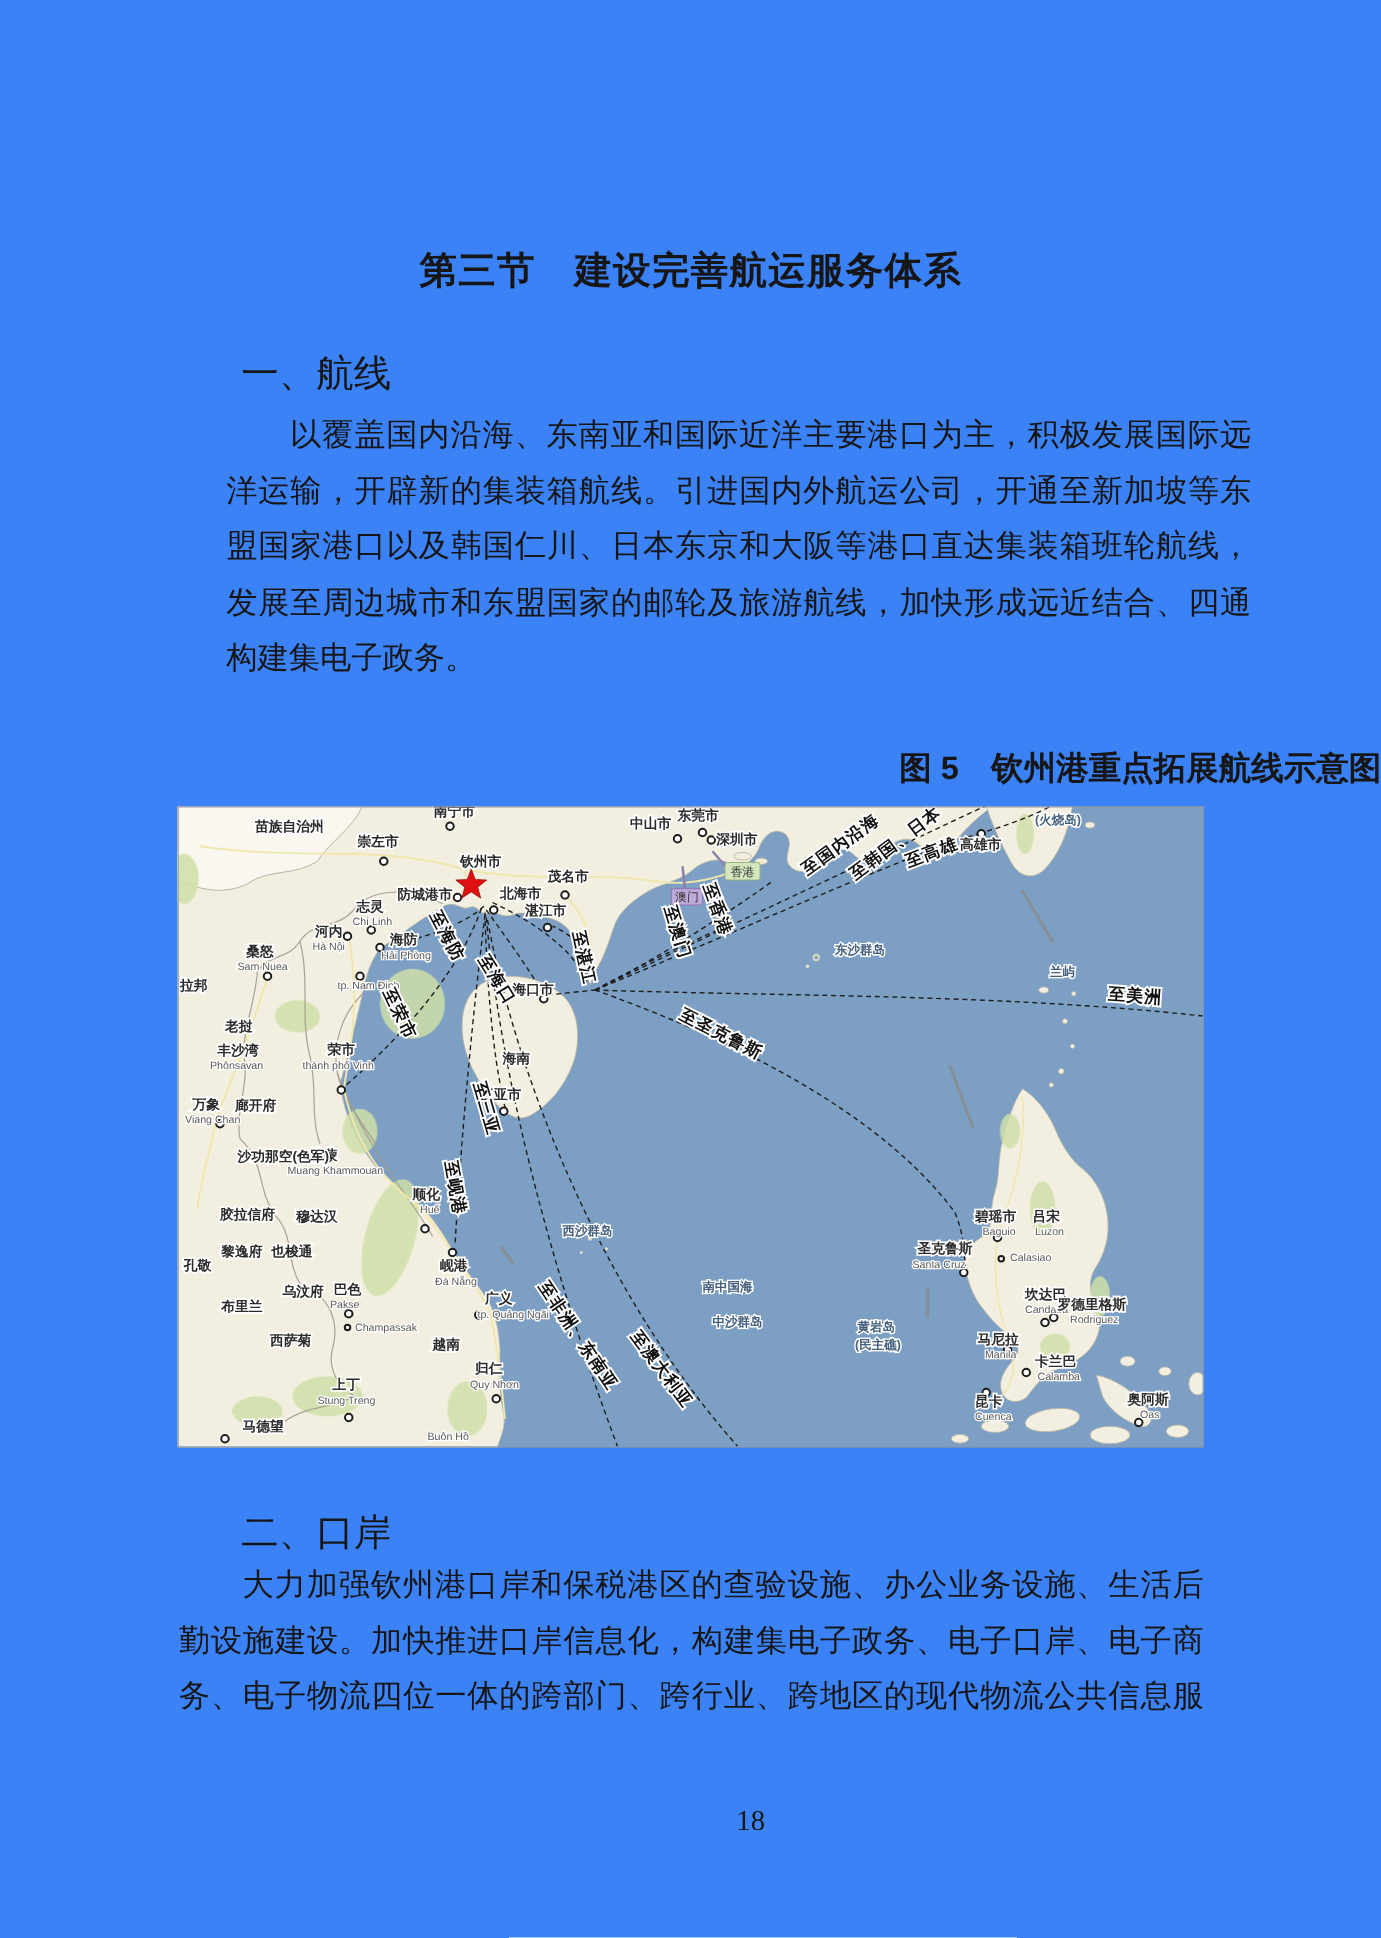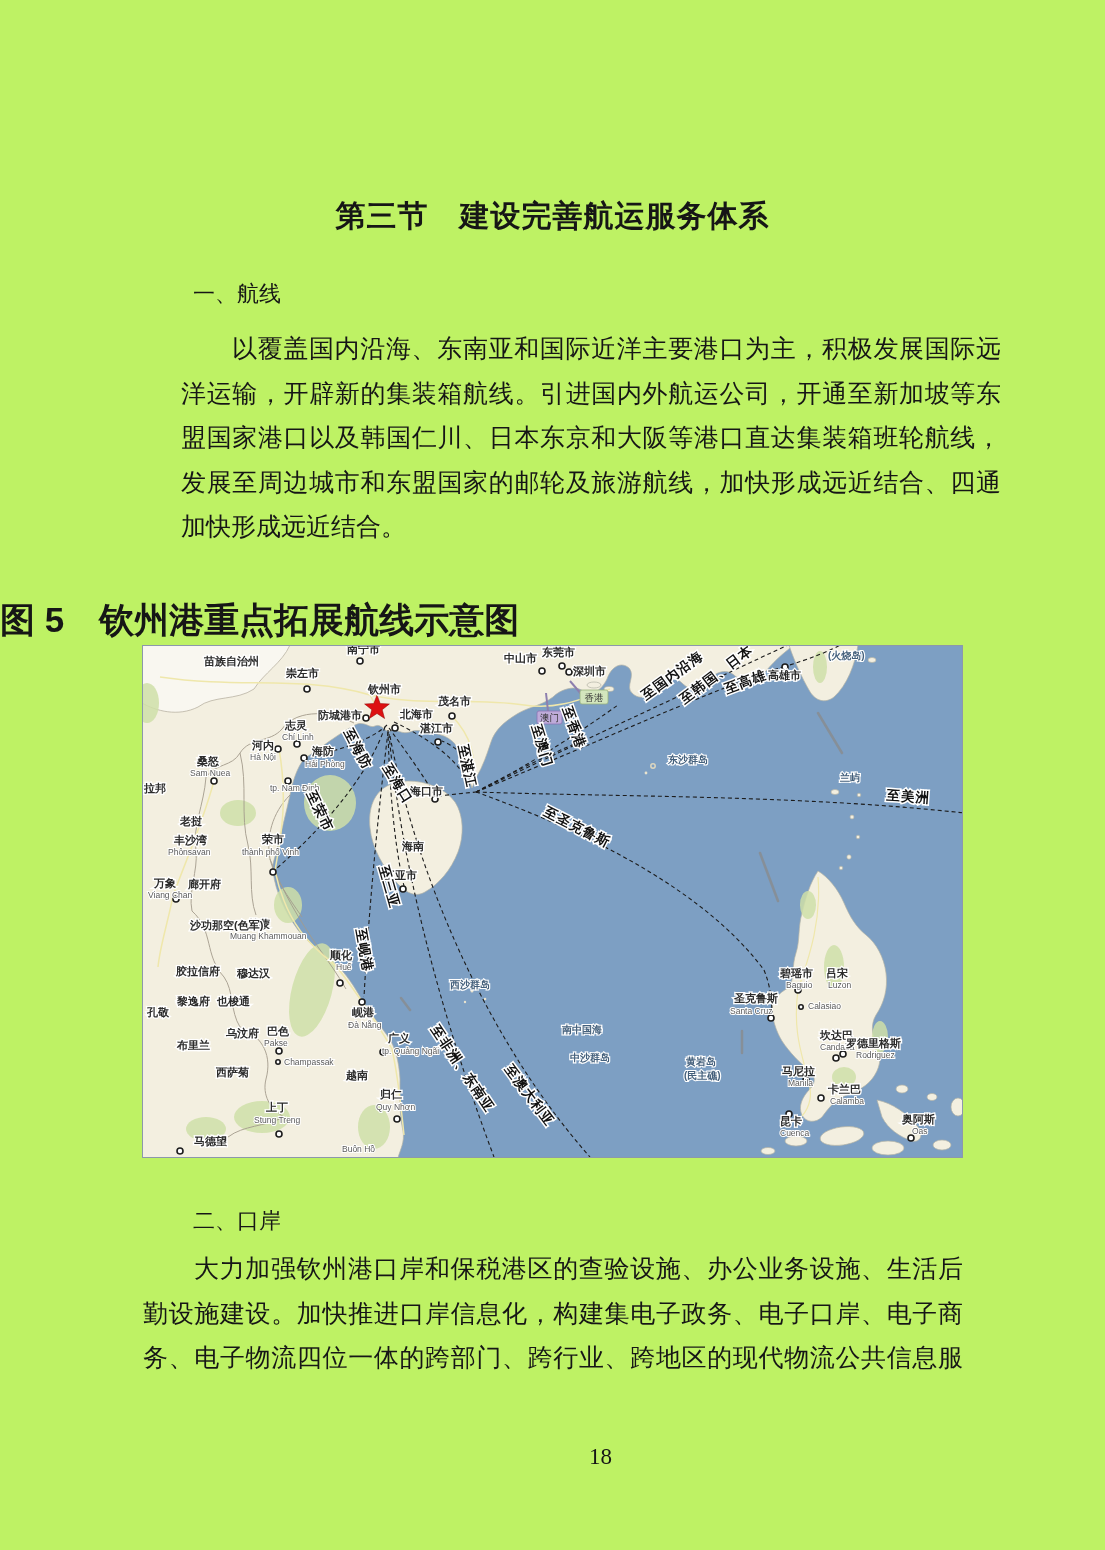--- a/index.html
+++ b/index.html
@@ -1,31 +1,31 @@
 <!DOCTYPE html>
 <html><head>
 <meta charset="utf-8">
 <style>
   html,body{margin:0;padding:0;background:#fff;}
-  .page{position:relative;width:1105px;height:1550px;background:#bef264;overflow:hidden;
+  .page{position:relative;width:1105px;height:1550px;background:#3b82f6;overflow:hidden;
         font-family:"Liberation Sans","DejaVu Sans",sans-serif;color:#161616;}
   .title{position:absolute;top:196px;left:0;width:100%;text-align:center;
          font-size:30px;font-weight:bold;letter-spacing:1px;}
-  .heading{position:absolute;left:193px;font-size:22px;text-align:right;}
+  .heading{position:absolute;left:193px;font-size:30px;text-align:right;}
   #h1{top:279px;}
   #h2{top:1206px;}
   .para{position:absolute;left:143px;width:820px;}
   #p1{top:326px;margin-left:38px;}
   #p2{top:1246px;}
   .pline{font-size:25px;height:44.6px;line-height:44.6px;
          text-align:justify;text-align-last:justify;}
   .pline.indent{text-indent:51px;}
   .pline.short{text-align-last:left;}
-  .caption{position:absolute;top:597px;left:0;width:100%;text-align:left;
-           font-size:35px;font-weight:bold;}
+  .caption{position:absolute;top:597px;left:0;width:100%;text-align:right;
+           font-size:26px;font-weight:bold;}
   .pageno{position:absolute;top:1444px;left:0;width:100%;text-align:center;
           font-size:23px;font-family:"Liberation Serif","DejaVu Serif",serif;margin-left:48px;}
   .map{position:absolute;left:142px;top:645px;width:821px;height:513px;}
   
   .cl{font-size:11px;font-weight:bold;fill:#2b2b2b;stroke:#ffffff;stroke-width:2.6px;
       paint-order:stroke;font-family:"Liberation Sans","DejaVu Sans",sans-serif;}
   .cs{font-size:8.5px;fill:#5a5a5a;stroke:#ffffff;stroke-width:2px;paint-order:stroke;
       font-family:"Liberation Sans","DejaVu Sans",sans-serif;}
   .sl{font-size:10px;font-weight:bold;fill:#44607c;stroke:#ffffff;stroke-width:2.2px;
       paint-order:stroke;font-family:"Liberation Sans","DejaVu Sans",sans-serif;}
@@ -42,21 +42,21 @@
 
   <div class="title">第三节　建设完善航运服务体系</div>
 
   <div class="heading" id="h1">一、航线</div>
 
   <div class="para" id="p1">
     <div class="pline indent">以覆盖国内沿海、东南亚和国际近洋主要港口为主，积极发展国际远</div>
     <div class="pline">洋运输，开辟新的集装箱航线。引进国内外航运公司，开通至新加坡等东</div>
     <div class="pline">盟国家港口以及韩国仁川、日本东京和大阪等港口直达集装箱班轮航线，</div>
     <div class="pline">发展至周边城市和东盟国家的邮轮及旅游航线，加快形成远近结合、四通</div>
-    <div class="pline short">加快形成远近结合。</div>
+    <div class="pline short">构建集电子政务。</div>
   </div>
 
   <div class="caption">图 5　钦州港重点拓展航线示意图</div>
 
   <svg class="map" viewBox="0 0 821 513">
 
     <rect x="0" y="0" width="821" height="513" fill="#7d9fc3"></rect>
 
     <g fill="#f3efe0" stroke="#b3b3a6" stroke-width="0.7">
       <path d="M0,0 L652,0

